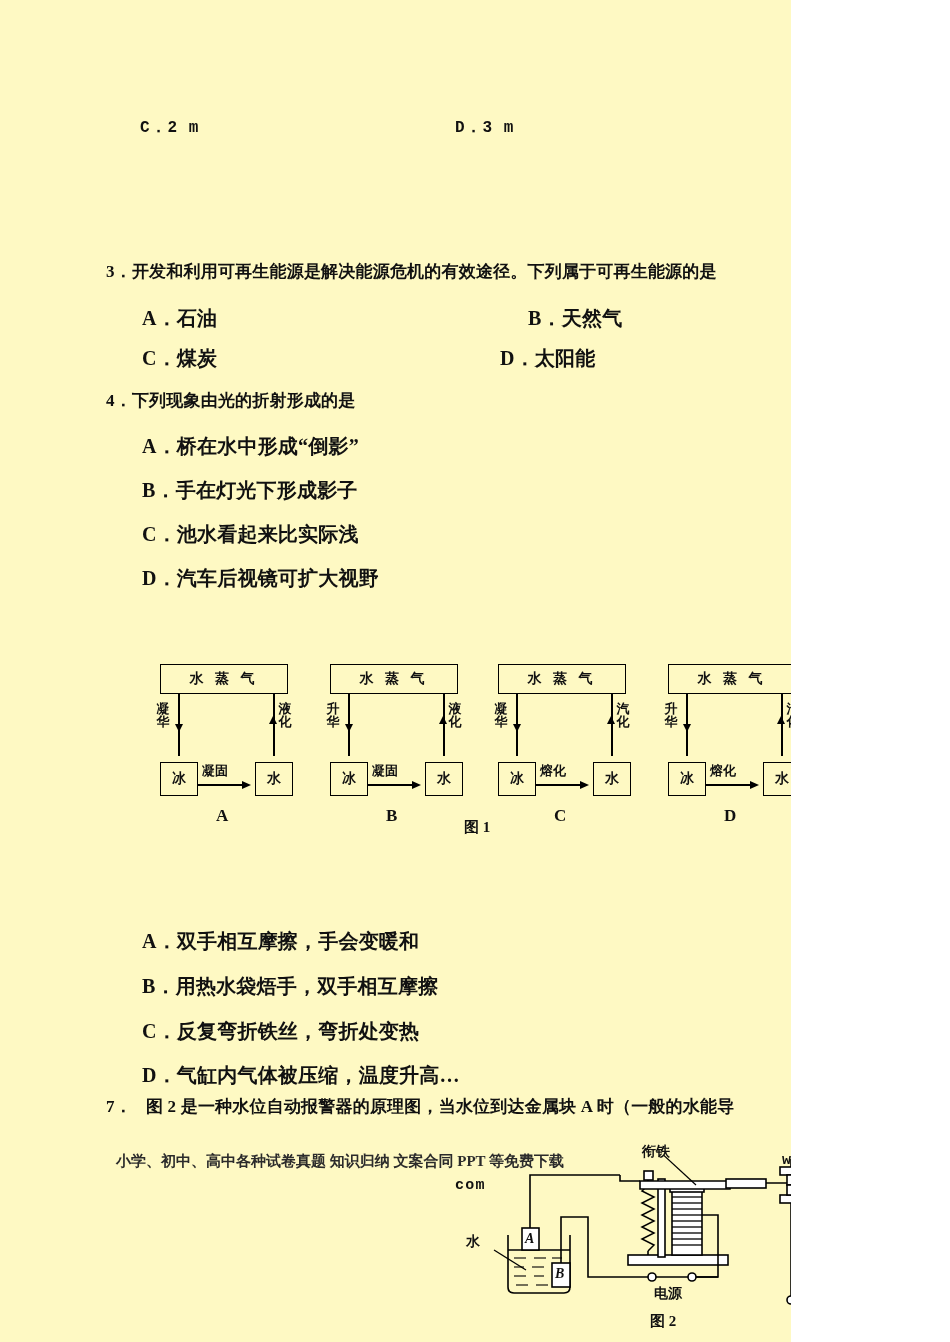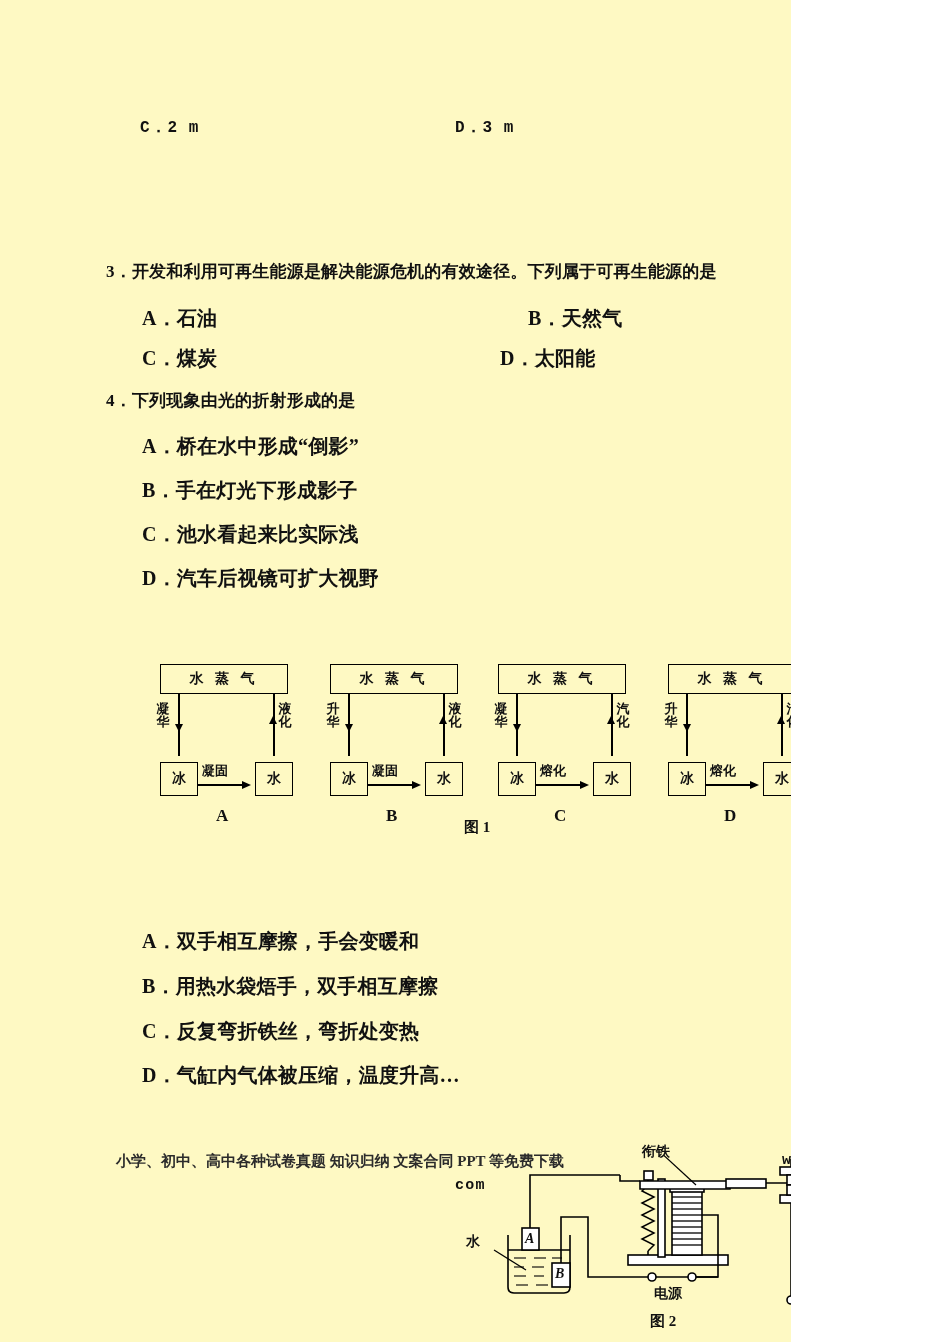--- a/index.html
+++ b/index.html
@@ -233,20 +233,23 @@
     </div>
   </div>
 
   <div class="abs fig-caption" style="left:464px; top:818px;">图 1</div>
 
   <div class="abs opt-line" style="left:142px; top:929px;">A．双手相互摩擦，手会变暖和</div>
   <div class="abs opt-line" style="left:142px; top:974px;">B．用热水袋焐手，双手相互摩擦</div>
   <div class="abs opt-line" style="left:142px; top:1019px;">C．反复弯折铁丝，弯折处变热</div>
   <div class="abs opt-line" style="left:142px; top:1063px;">D．气缸内气体被压缩，温度升高…</div>
 
+  <div class="abs q-line" style="left:106px; top:1097px;">
+    <span>7．</span><span style="display:inline-block;width:14px;"></span><span>图 2 是一种水位自动报警器的原理图，当水位到达金属块 A 时（一般的水能导</span>
+  </div>
 
   <div class="abs watermark" style="left:116px; top:1152px;">小学、初中、高中各种试卷真题  知识归纳  文案合同  PPT 等免费下载</div>
   <div class="abs watermark-url" style="left:782px; top:1152px;">www.doc985.</div>
   <div class="abs watermark-url" style="left:455px; top:1177px;">com</div>
 
   <div class="abs" id="figure2" style="left:480px; top:1155px; width:470px; height:175px;">
     <svg id="fig2-svg" width="470" height="175" viewBox="0 0 470 175">
       <g fill="none" stroke="#000" stroke-width="1.6">
 
         <path d="M28,80 L28,132 Q28,138 34,138 L84,138 Q90,138 90,132 L90,80"></path>

